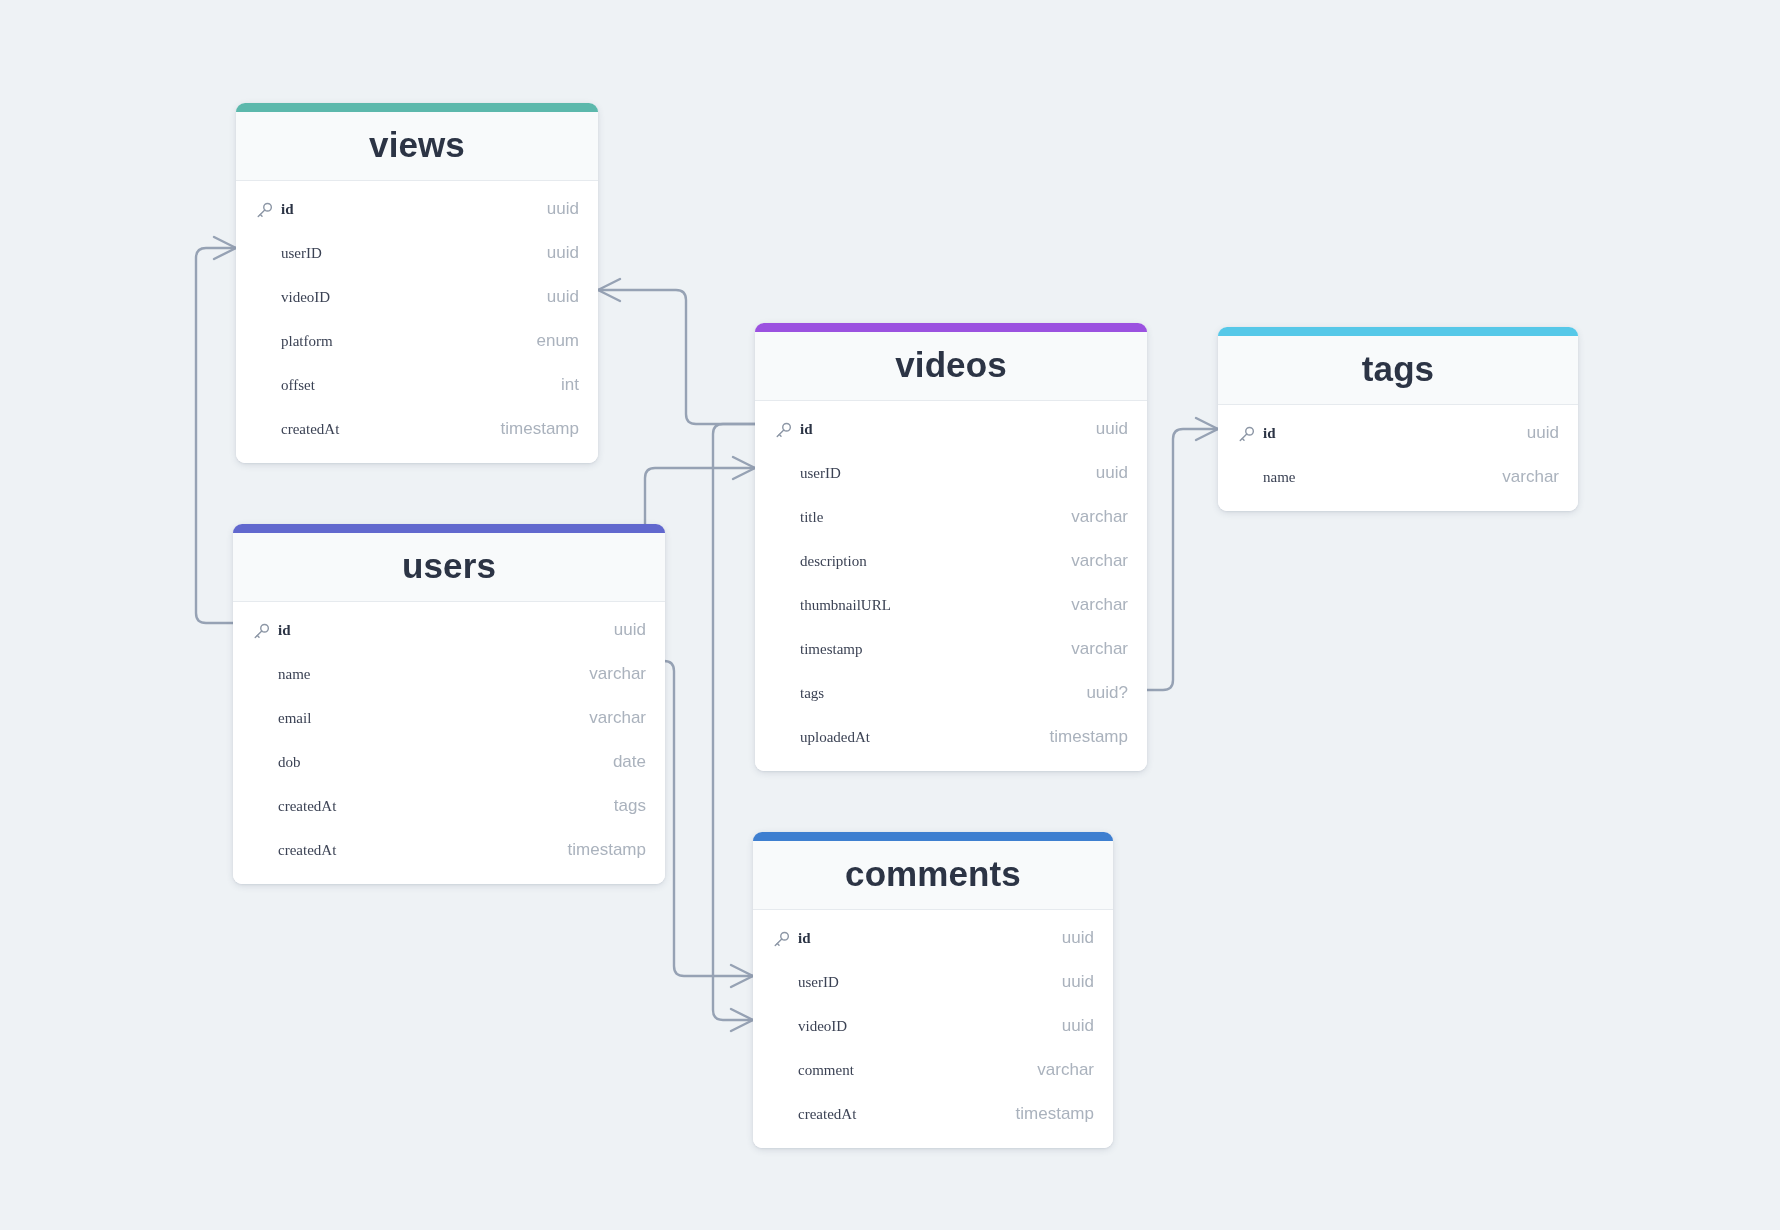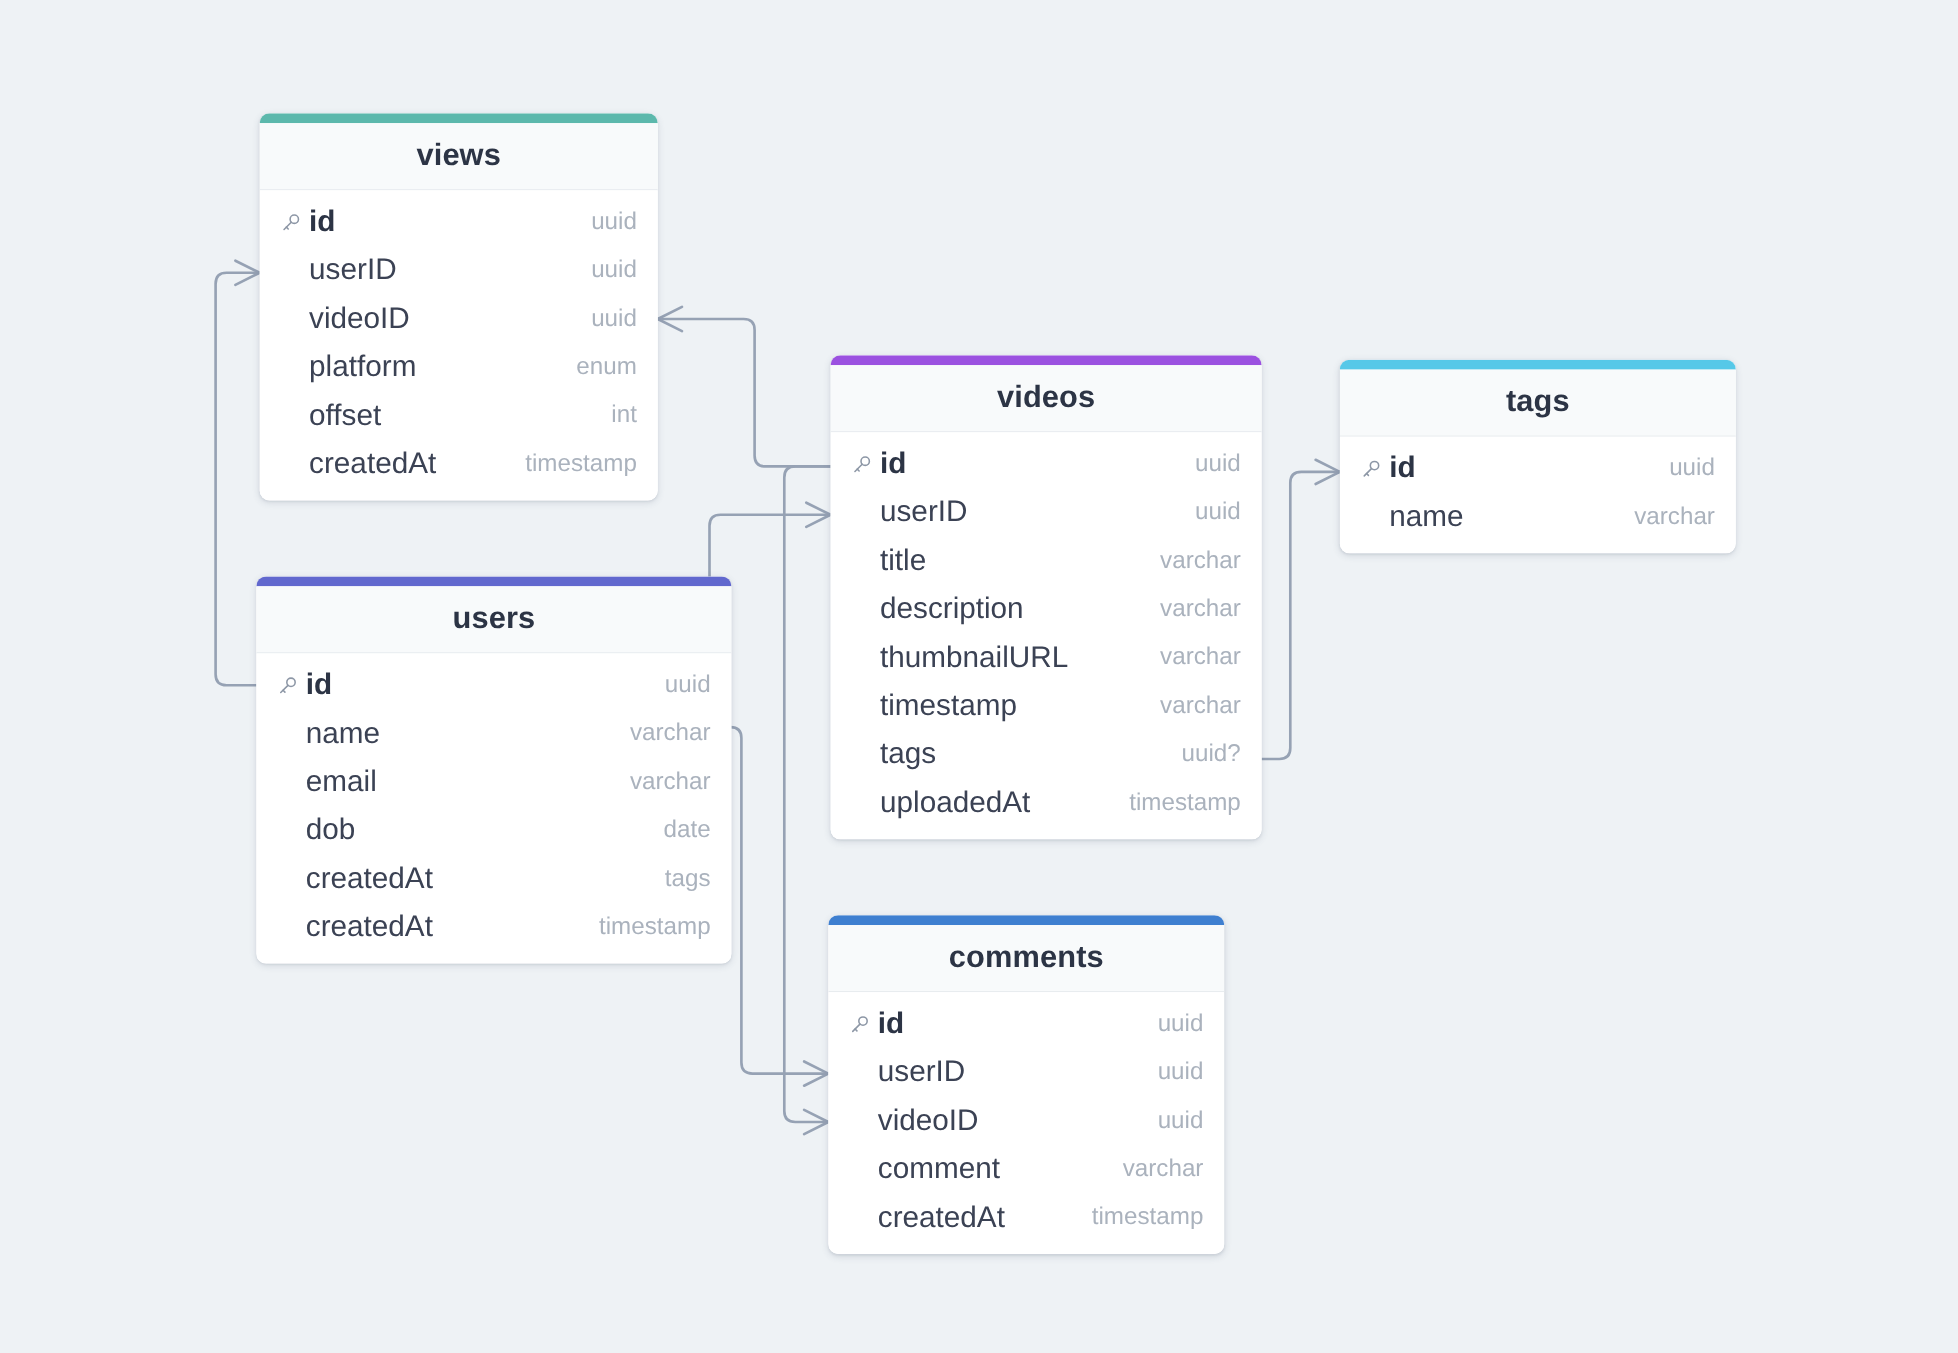--- a/index.html
+++ b/index.html
@@ -30,49 +30,50 @@
     overflow: hidden;
   }
   .accent-bar {
     height: 9px;
     width: 100%;
   }
   .table-title {
     background: #f8fafb;
     border-bottom: 1px solid #e6eaee;
     text-align: center;
-    font-size: 28px;
+    font-size: 35px;
     font-weight: 600;
     color: #2c3445;
     padding: 13px 0 15px 0;
     letter-spacing: 0.1px;
   }
   .rows {
     padding: 6px 0 12px 0;
     background: #ffffff;
   }
   .row {
     display: flex;
     align-items: center;
     height: 44px;
     padding: 0 19px 0 19px;
     box-sizing: border-box;
   }
   .row .fname {
-    font-size: 27px;
+    font-size: 15px;
     color: #3b4254;
     white-space: nowrap;
+    font-family: Liberation Serif, serif;
   }
   .row.pk .fname {
     font-weight: 700;
     color: #2c3445;
   }
   .row .ftype {
     margin-left: auto;
-    font-size: 22px;
+    font-size: 17px;
     color: #aab2bd;
     white-space: nowrap;
   }
   .key-icon {
     width: 19px;
     height: 19px;
     margin-right: 7px;
     flex: 0 0 auto;
     display: inline-block;
     position: relative;

